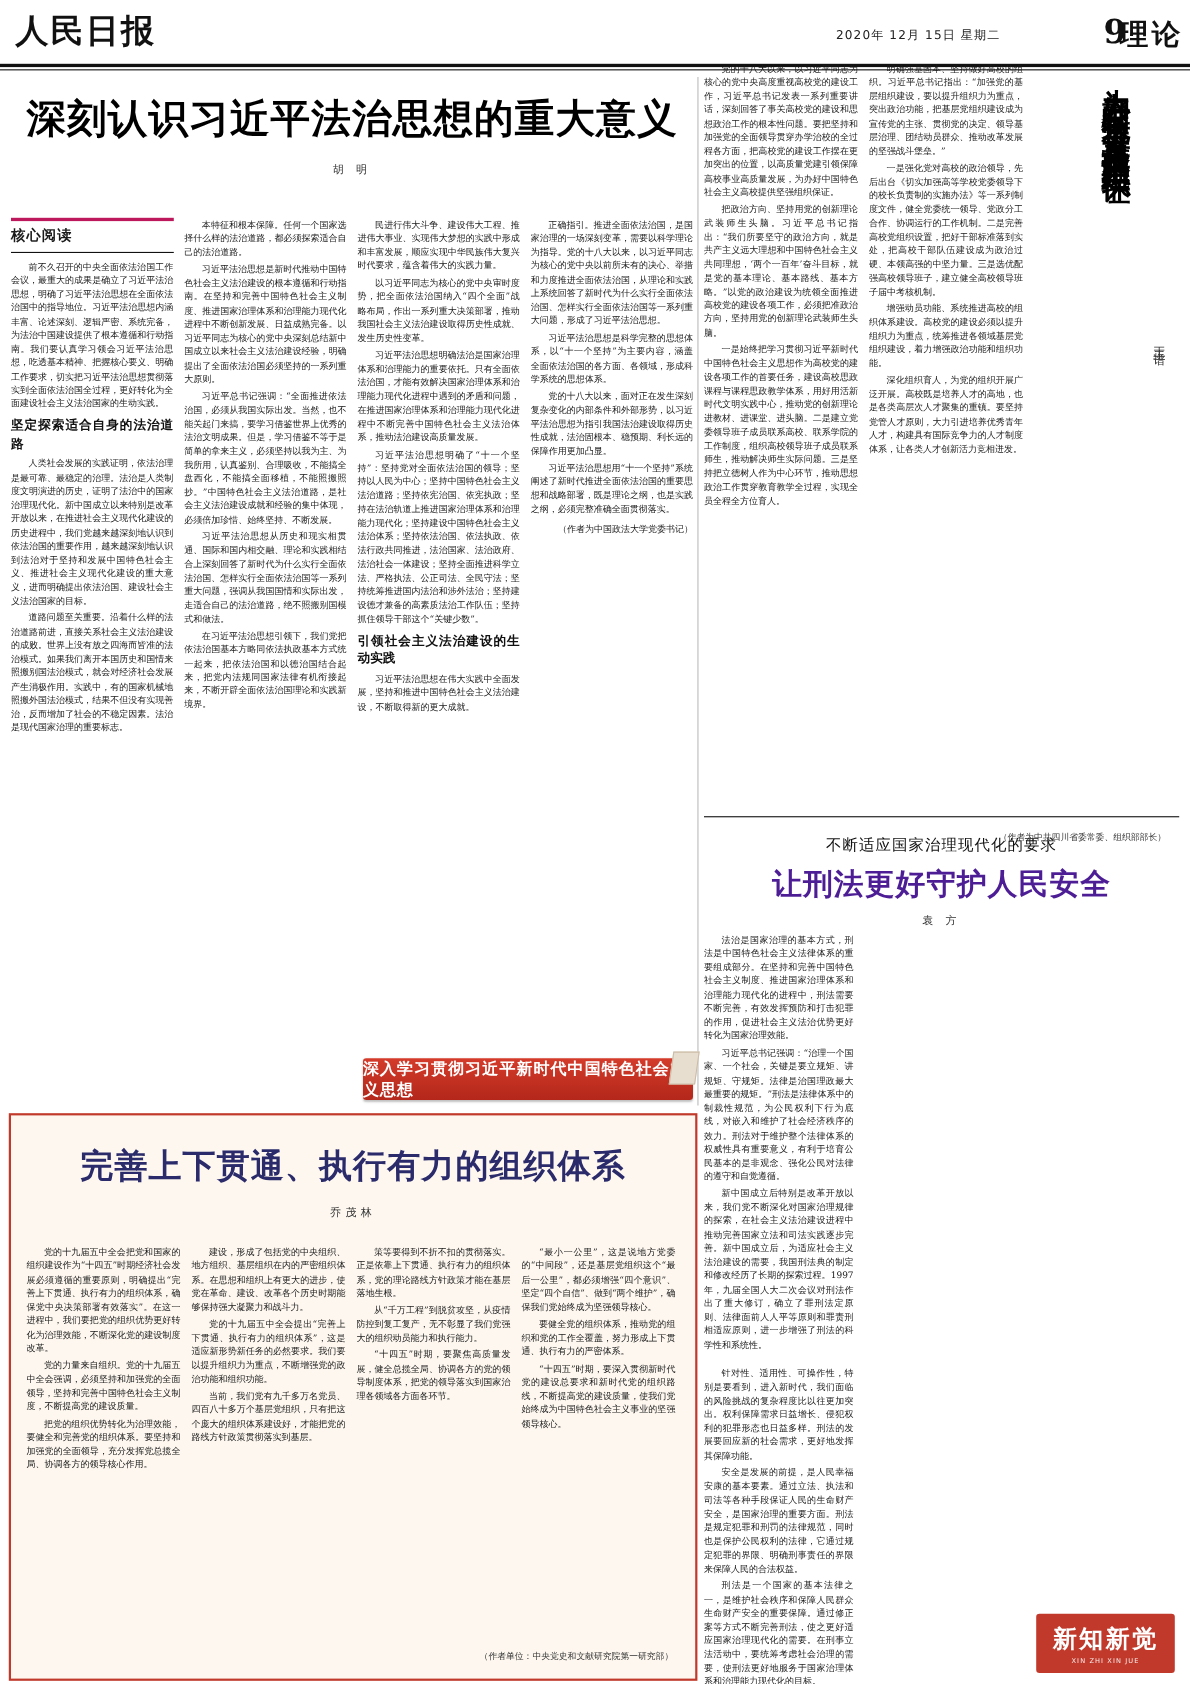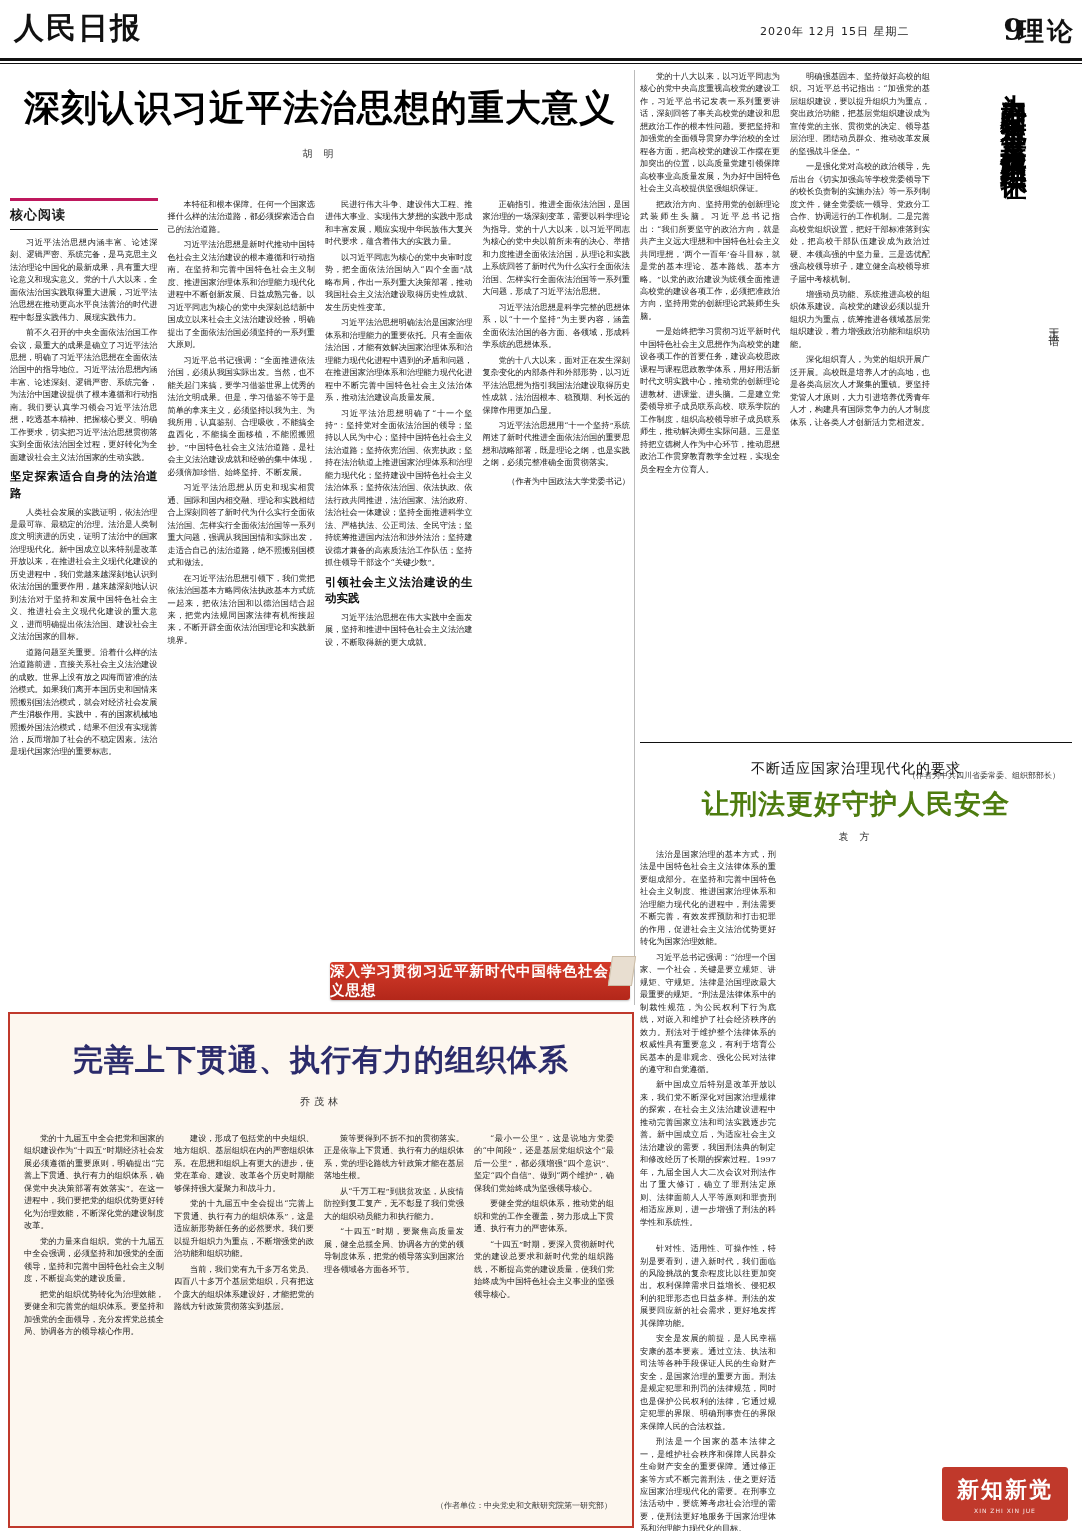--- a/index.html
+++ b/index.html
@@ -24,31 +24,31 @@
   
   .a1{position:absolute;left:10px;top:70px;width:620px;height:935px;}
   .a1-title{font-family:"DejaVu Serif","Liberation Serif",serif;font-weight:bold;font-size:36px;letter-spacing:1px;text-align:center;margin-top:14px;color:#000;}
   .a1-author{text-align:center;font-size:10px;letter-spacing:4px;margin-top:14px;color:#333;}
   .a1-cols{position:absolute;left:0;top:128px;width:620px;display:flex;gap:10px;}
   .a1-c{width:148px;}
   .core-box{border-top:3px solid #be185d;border-bottom:1px solid #111;padding:4px 0 4px 0;margin-bottom:6px;}
   .core-title{font-family:"DejaVu Serif","Liberation Serif",serif;font-weight:bold;font-size:13px;letter-spacing:1px;}
 
   
-  .a2{position:absolute;left:640px;top:70px;width:432px;height:640px;}
+  .a2{position:absolute;left:640px;top:56px;width:432px;height:640px;}
   .a2-cols{position:absolute;left:0;top:0;width:300px;display:flex;gap:10px;}
   .a2-c{width:140px;}
   .vhead{position:absolute;right:44px;top:4px;width:52px;height:600px;writing-mode:vertical-rl;text-orientation:upright;font-family:"DejaVu Serif","Liberation Serif",serif;font-weight:bold;font-size:26px;letter-spacing:4px;line-height:1.15;color:#000;}
   .vauthor{position:absolute;right:12px;top:250px;writing-mode:vertical-rl;text-orientation:upright;font-size:11px;letter-spacing:3px;color:#333;}
   .a2-sign{position:absolute;right:12px;top:700px;width:420px;text-align:right;font-size:8px;color:#333;}
 
   
   .a3{position:absolute;left:640px;top:760px;width:432px;height:760px;}
   .a3-kicker{text-align:center;font-family:"DejaVu Serif","Liberation Serif",serif;font-size:14px;letter-spacing:1px;color:#111;}
-  .a3-title{text-align:center;font-family:"DejaVu Serif","Liberation Serif",serif;font-weight:bold;font-size:27px;letter-spacing:1px;margin-top:8px;color:#4d7c0f;}
+  .a3-title{text-align:center;font-family:"DejaVu Serif","Liberation Serif",serif;font-weight:bold;font-size:27px;letter-spacing:1px;margin-top:8px;color:#4c1d95;}
   .a3-author{text-align:center;font-size:10px;letter-spacing:4px;margin-top:8px;color:#333;}
   .a3-cols{position:absolute;left:0;top:88px;width:432px;display:flex;gap:11px;flex-direction:column;}
   .a3-c{width:136px;}
 
   
   .a4{position:absolute;left:8px;top:1012px;width:622px;height:512px;border:2px solid #c0392b;background:#fdf7ef;}
   .a4-title{text-align:center;font-family:"DejaVu Serif","Liberation Serif",serif;font-weight:bold;font-size:30px;letter-spacing:1px;color:#2b2b6b;margin-top:26px;}
   .a4-author{text-align:center;font-size:10px;letter-spacing:4px;margin-top:14px;color:#333;}
   .a4-cols{position:absolute;left:14px;top:118px;width:594px;display:flex;gap:10px;}
   .a4-c{width:140px;}
@@ -89,21 +89,20 @@
   <div class="a1">
     <div class="a1-title">深刻认识习近平法治思想的重大意义</div>
     <div class="a1-author">胡 明</div>
 
     <div class="a1-cols">
 
       <div class="a1-c body-col">
         <div class="core-box">
           <div class="core-title">核心阅读</div>
         </div>
-        <p>习近平法治思想内涵丰富、论述深刻、逻辑严密、系统完备，是马克思主义法治理论中国化的最新成果，具有重大理论意义和现实意义。党的十八大以来，全面依法治国实践取得重大进展，习近平法治思想在推动更高水平良法善治的时代进程中彰显实践伟力、展现实践伟力。</p>
         <p>前不久召开的中央全面依法治国工作会议，最重大的成果是确立了习近平法治思想，明确了习近平法治思想在全面依法治国中的指导地位。习近平法治思想内涵丰富、论述深刻、逻辑严密、系统完备，为法治中国建设提供了根本遵循和行动指南。我们要认真学习领会习近平法治思想，吃透基本精神、把握核心要义、明确工作要求，切实把习近平法治思想贯彻落实到全面依法治国全过程，更好转化为全面建设社会主义法治国家的生动实践。</p>
         <div class="sub-h">坚定探索适合自身的法治道路</div>
         <p>人类社会发展的实践证明，依法治理是最可靠、最稳定的治理。法治是人类制度文明演进的历史，证明了法治中的国家治理现代化。新中国成立以来特别是改革开放以来，在推进社会主义现代化建设的历史进程中，我们党越来越深刻地认识到依法治国的重要作用，越来越深刻地认识到法治对于坚持和发展中国特色社会主义、推进社会主义现代化建设的重大意义，进而明确提出依法治国、建设社会主义法治国家的目标。</p>
         <p>道路问题至关重要。沿着什么样的法治道路前进，直接关系社会主义法治建设的成败。世界上没有放之四海而皆准的法治模式。如果我们离开本国历史和国情来照搬别国法治模式，就会对经济社会发展产生消极作用。实践中，有的国家机械地照搬外国法治模式，结果不但没有实现善治，反而增加了社会的不稳定因素。法治是现代国家治理的重要标志。</p>
       </div>
 
       <div class="a1-c body-col">
         <p>本特征和根本保障。任何一个国家选择什么样的法治道路，都必须探索适合自己的法治道路。</p>
         <p>习近平法治思想是新时代推动中国特色社会主义法治建设的根本遵循和行动指南。在坚持和完善中国特色社会主义制度、推进国家治理体系和治理能力现代化进程中不断创新发展、日益成熟完备。以习近平同志为核心的党中央深刻总结新中国成立以来社会主义法治建设经验，明确提出了全面依法治国必须坚持的一系列重大原则。</p>
         <p>习近平总书记强调：“全面推进依法治国，必须从我国实际出发。当然，也不能关起门来搞，要学习借鉴世界上优秀的法治文明成果。但是，学习借鉴不等于是简单的拿来主义，必须坚持以我为主、为我所用，认真鉴别、合理吸收，不能搞全盘西化，不能搞全面移植，不能照搬照抄。”中国特色社会主义法治道路，是社会主义法治建设成就和经验的集中体现，必须倍加珍惜、始终坚持、不断发展。</p>

